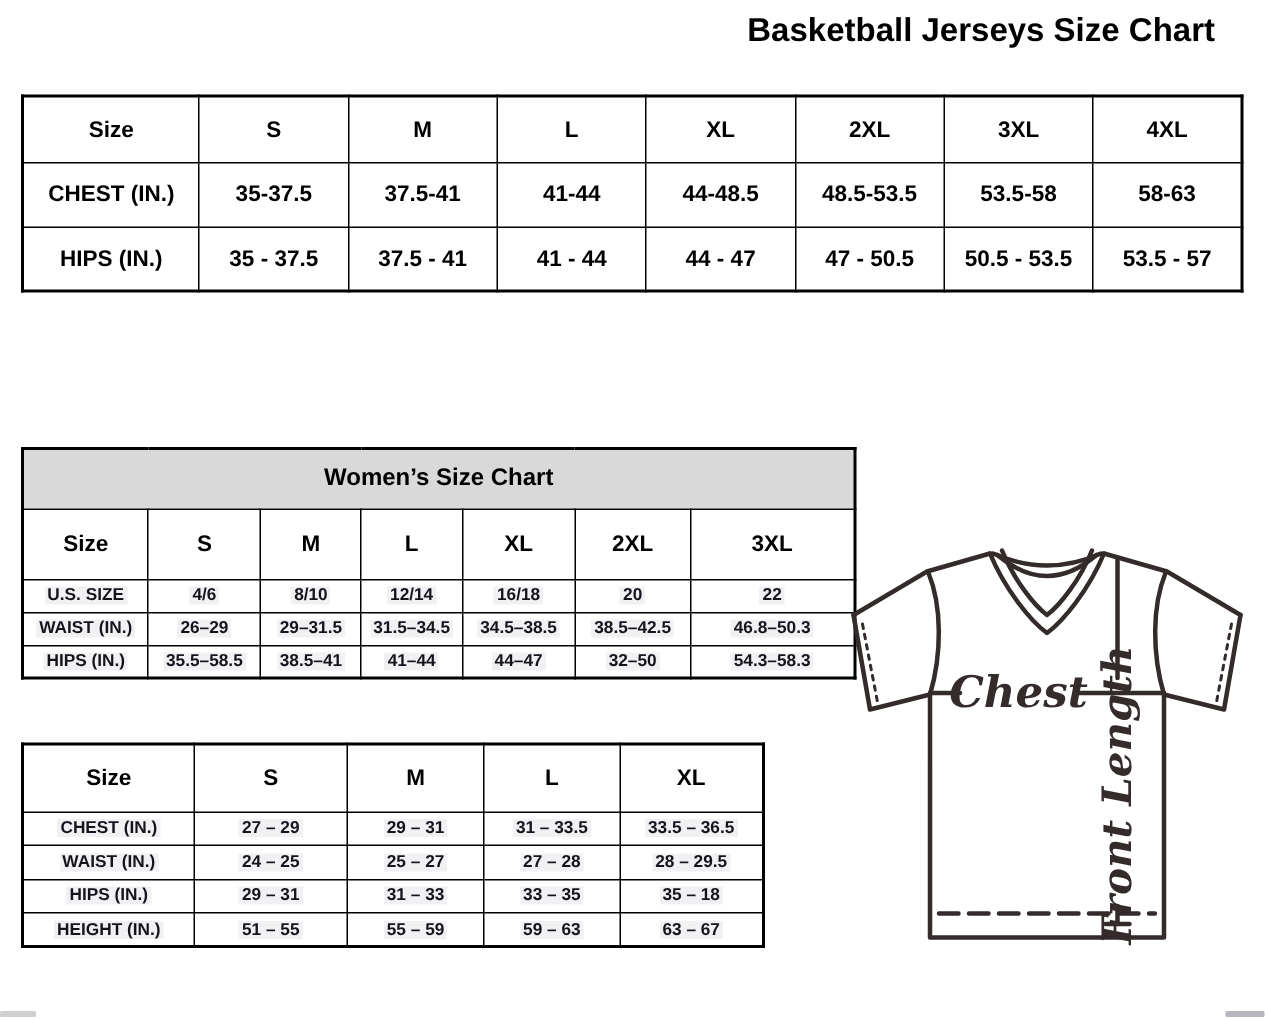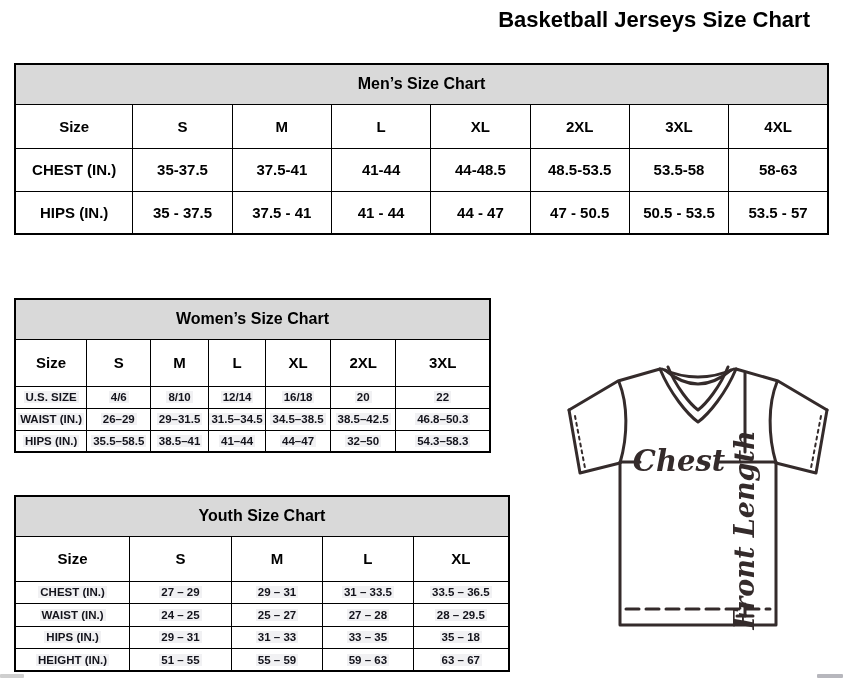--- a/index.html
+++ b/index.html
@@ -32,21 +32,21 @@
   }
   th, td { text-align: center; font-weight: bold; overflow: hidden; white-space: nowrap; }
 
   
   #mens-table { left: 14px; top: 63px; width: 815px; }
   #mens-table .caption-row td { height: 40px; }
   #mens-table .size-row th { height: 44px; font-size: 15px; }
   #mens-table .data-row td { height: 43px; font-size: 15px; }
 
   
-  #womens-table { left: 14px; top: 298px; width: 477px; }
+  #womens-table { left: 14px; top: 298px; width: 557px; }
   #womens-table .caption-row td { height: 40px; }
   #womens-table .size-row th { height: 47px; font-size: 15px; }
   #womens-table .data-row td { height: 22px; font-size: 11.5px; color: #14141c; }
 
   
   #youth-table { left: 14px; top: 495px; width: 496px; }
   #youth-table .caption-row td { height: 40px; }
   #youth-table .size-row th { height: 45px; font-size: 15px; }
   #youth-table .data-row td { height: 22.5px; font-size: 11.5px; color: #14141c; }
 
@@ -76,23 +76,20 @@
     <col style="width:14.5%">
       <col style="width:12.214%">
       <col style="width:12.214%">
       <col style="width:12.214%">
     <col style="width:12.214%">
       <col style="width:12.214%">
       <col style="width:12.214%">
       <col style="width:12.216%">
   </colgroup>
   <tbody>
-      <tr class="caption-row">
-    <td colspan="8">Men’s Size Chart</td>
-  </tr>
   <tr class="size-row">
     <th>Size</th>
     <th>S</th>
     <th>M</th>
     <th>L</th>
     <th>XL</th>
     <th>2XL</th>
     <th>3XL</th>
     <th>4XL</th>
   </tr>
@@ -174,23 +171,20 @@
 
 <table id="youth-table">
   <colgroup>
     <col style="width:23.2%">
       <col style="width:20.6%">
       <col style="width:18.5%">
       <col style="width:18.3%">
       <col style="width:19.4%">
   </colgroup>
   <tbody>
-      <tr class="caption-row">
-    <td colspan="5">Youth Size Chart</td>
-  </tr>
   <tr class="size-row">
     <th>Size</th>
     <th>S</th>
     <th>M</th>
     <th>L</th>
     <th>XL</th>
   </tr>
   <tr class="data-row">
     <td><span class="hl">CHEST (IN.)</span></td>
     <td><span class="hl">27 – 29</span></td>

